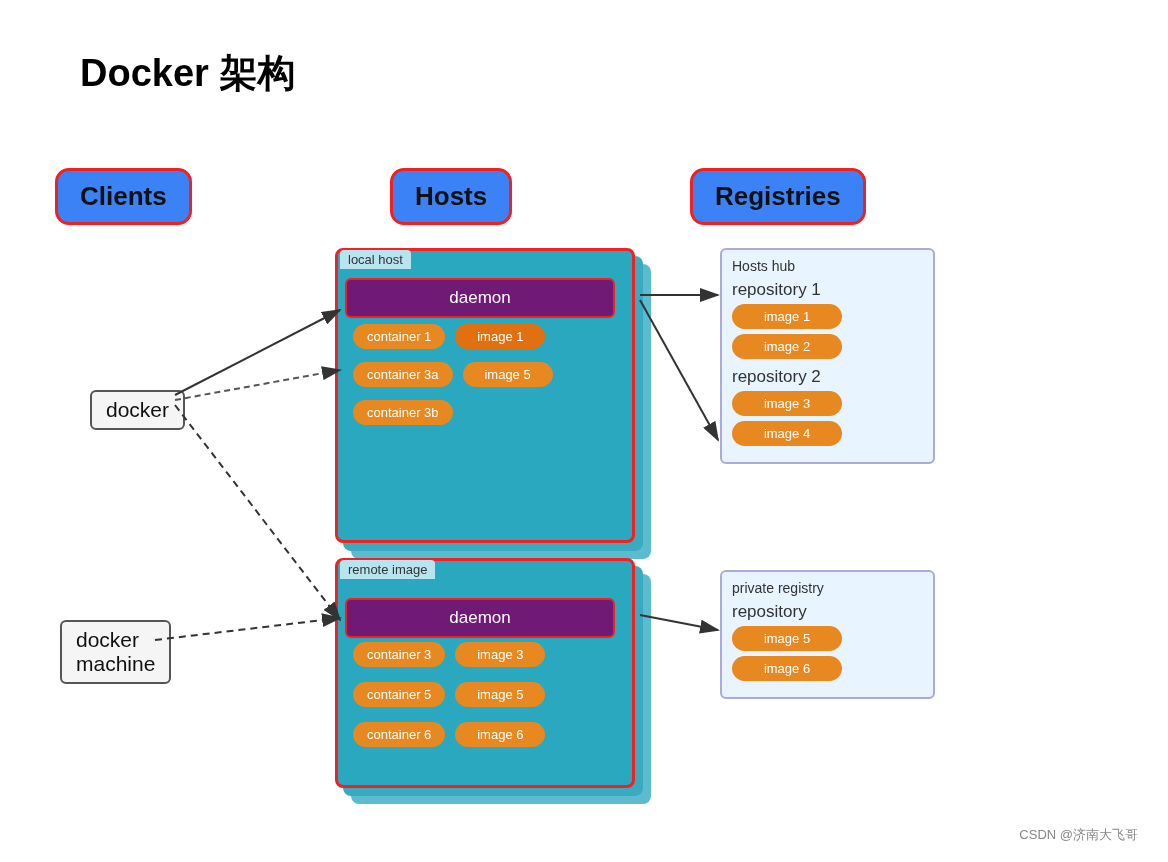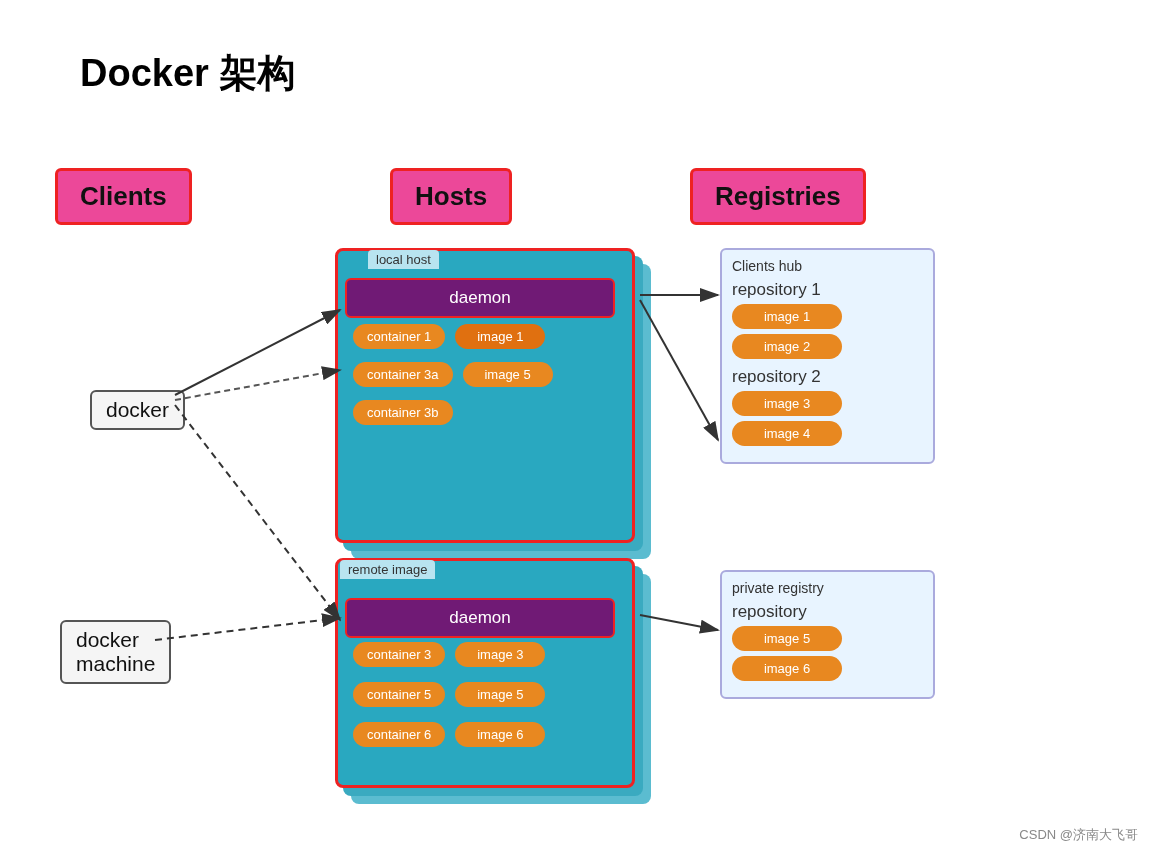--- a/index.html
+++ b/index.html
@@ -22,22 +22,22 @@
     }
 
     
     .section-label {
       position: absolute;
       border: 3px solid #e22;
       padding: 10px 22px;
       font-size: 26px;
       font-weight: 600;
       color: #111;
-      background: #ec4899;
-      border-radius: 6px;
+      background: #3b82f6;
+      border-radius: 14px;
     }
 
     
     .clients-box {
       top: 168px;
       left: 55px;
     }
 
     
     .hosts-box {
@@ -278,21 +278,21 @@
 <div class="client-node docker-node">docker</div>
 <div class="client-node docker-machine-node" style="white-space:pre-line;">docker
 machine</div>
 
 <div class="host-stack local-host-outer">
   <div class="stack-layer local-host-shadow2"></div>
   <div class="stack-layer local-host-shadow1"></div>
   <div class="stack-layer local-host-main"></div>
 </div>
 
-<div class="host-header-label" style="top:250px;left:340px;margin-left:28px;">local host</div>
+<div class="host-header-label" style="top:250px;left:340px;">local host</div>
 
 <div class="daemon-bar daemon-bar-local">daemon</div>
 
 <div class="container-row" style="top:324px;left:353px;">
   <span class="pill">container 1</span>
   <span class="pill" style="background:#e07010;position:relative;">image 1</span>
 </div>
 
 <div class="container-row" style="top:362px;left:353px;">
   <span class="pill">container 3a</span>
@@ -322,21 +322,21 @@
   <span class="pill">container 5</span>
   <span class="pill">image 5</span>
 </div>
 
 <div class="container-row" style="top:722px;left:353px;">
   <span class="pill">container 6</span>
   <span class="pill">image 6</span>
 </div>
 
 <div class="registry-outer registry-docker-hub">
-  <div class="registry-title">Clients hub</div>
+  <div class="registry-title">Hosts hub</div>
   <div class="repo-section">
     <div class="repo-label">repository 1</div>
     <div style="display:flex;flex-direction:column;gap:5px;">
       <span class="pill" style="display:block;width:110px;">image 1</span>
       <span class="pill" style="display:block;width:110px;">image 2</span>
     </div>
   </div>
   <div class="repo-section">
     <div class="repo-label">repository 2</div>
     <div style="display:flex;flex-direction:column;gap:5px;">

